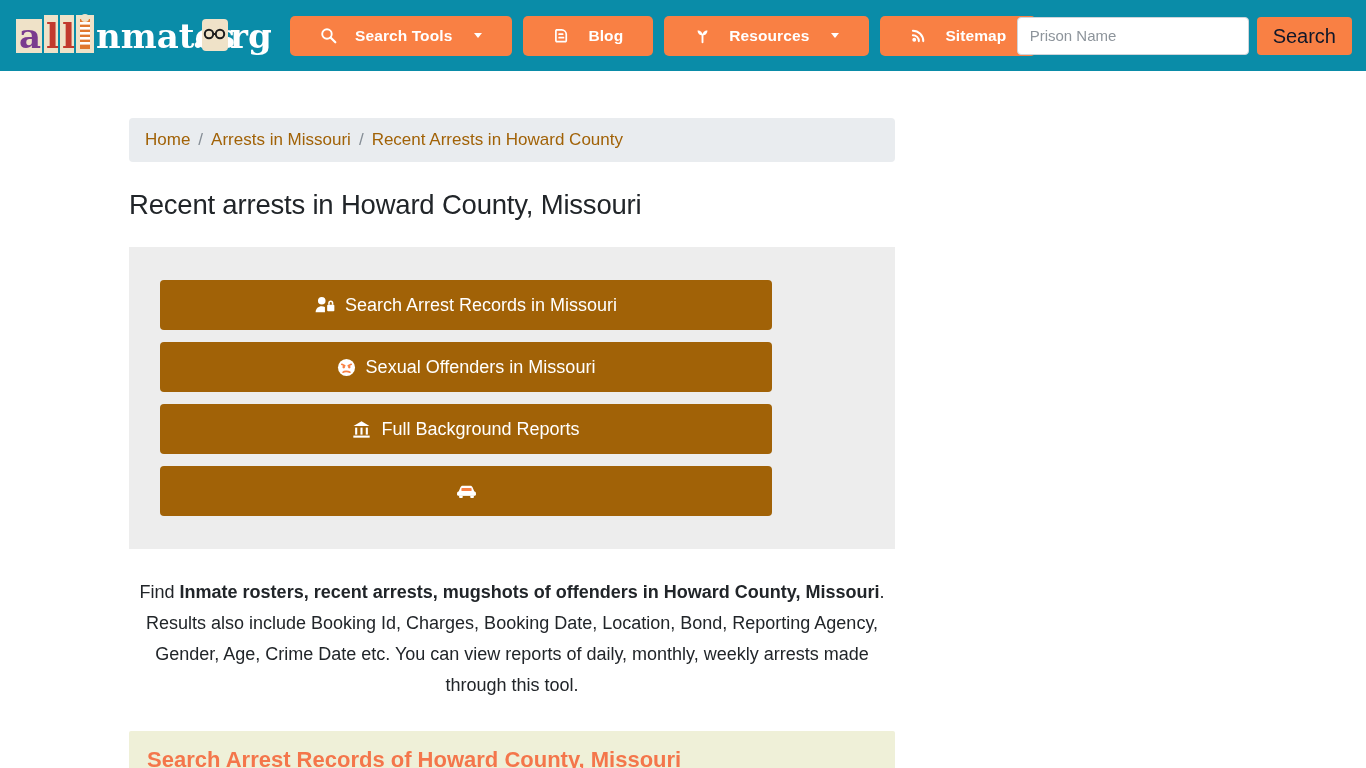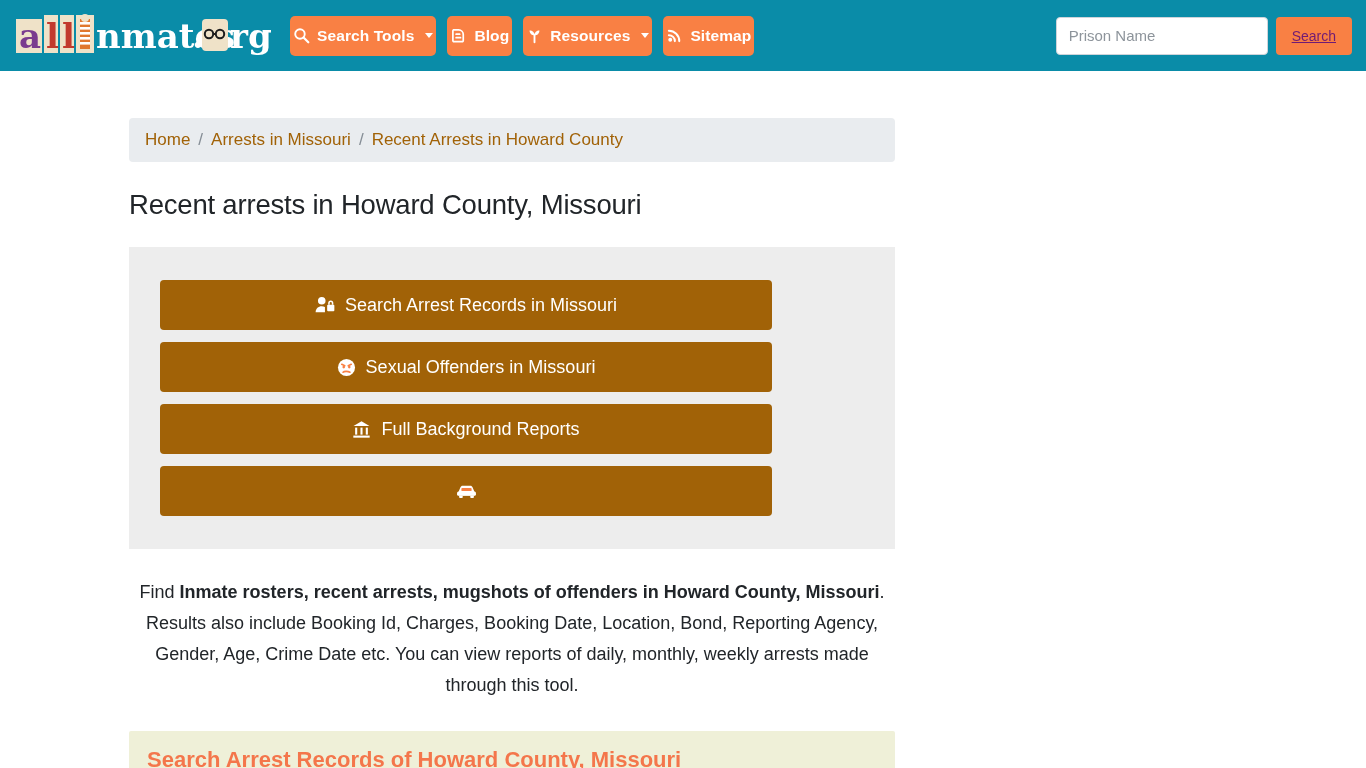--- a/index.html
+++ b/index.html
@@ -31,27 +31,27 @@
     text-decoration: none;
     user-select: none;
   }
   .logo-svg { display: block; }
 
   
   .nav-group { display: flex; align-items: center; gap: 11px; }
   .nav-btn {
     display: inline-flex;
     align-items: center;
-    gap: 7px;
+    gap: 18px;
     background: #f98044;
     color: #ffffff;
     border: none;
     border-radius: 5px;
     height: 40px;
-    padding: 0 3px;
+    padding: 0 30px;
     font-size: 15.5px;
     font-weight: 700;
     letter-spacing: .1px;
     cursor: pointer;
     white-space: nowrap;
     line-height: 1;
   }
   .nav-btn .ico { display: inline-flex; align-items: center; }
   .caret {
     width: 0; height: 0;
@@ -65,45 +65,44 @@
   
   .header-search {
     position: absolute;
     right: 14px;
     top: 50%;
     transform: translateY(-50%);
     display: flex;
     align-items: stretch;
   }
   .search-input {
-    width: 212px;
+    width: 232px;
     height: 38px;
     border: 1px solid #ced4da;
     border-radius: 4px;
     padding: 0 12px;
     font-size: 15px;
     font-family: "Liberation Sans", sans-serif;
     color: #0f766e;
     background: #fff;
     outline: none;
     margin-right: 8px;
   }
   .search-input::placeholder { color: #8d949b; }
   .search-btn {
     background: #f98044;
-    color: #701a75;
+    color: #0f172a;
     border: none;
     border-radius: 4px;
     height: 38px;
     padding: 0 16px;
-    font-size: 14px;
+    font-size: 20px;
     font-family: "Liberation Sans", sans-serif;
     cursor: pointer;
     line-height: 1;
-    text-decoration: underline;
   }
 
   
   .page {
     width: 1366px;
     padding-top: 47px;
     display: flex;
     justify-content: flex-start;
   }
   .container {

